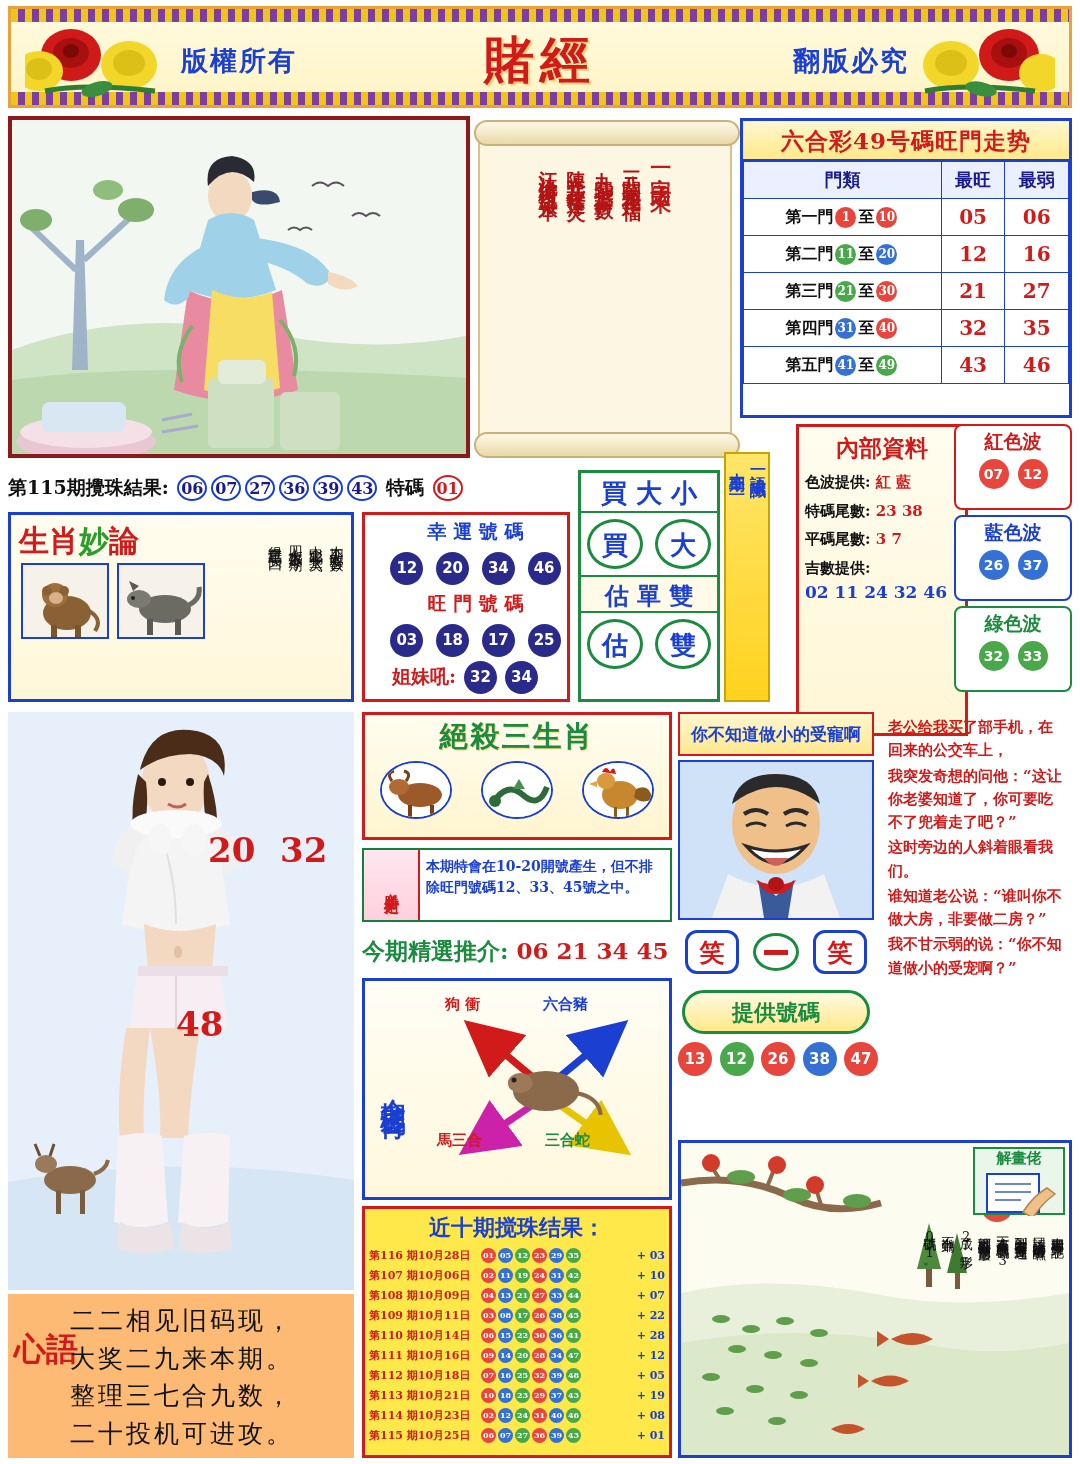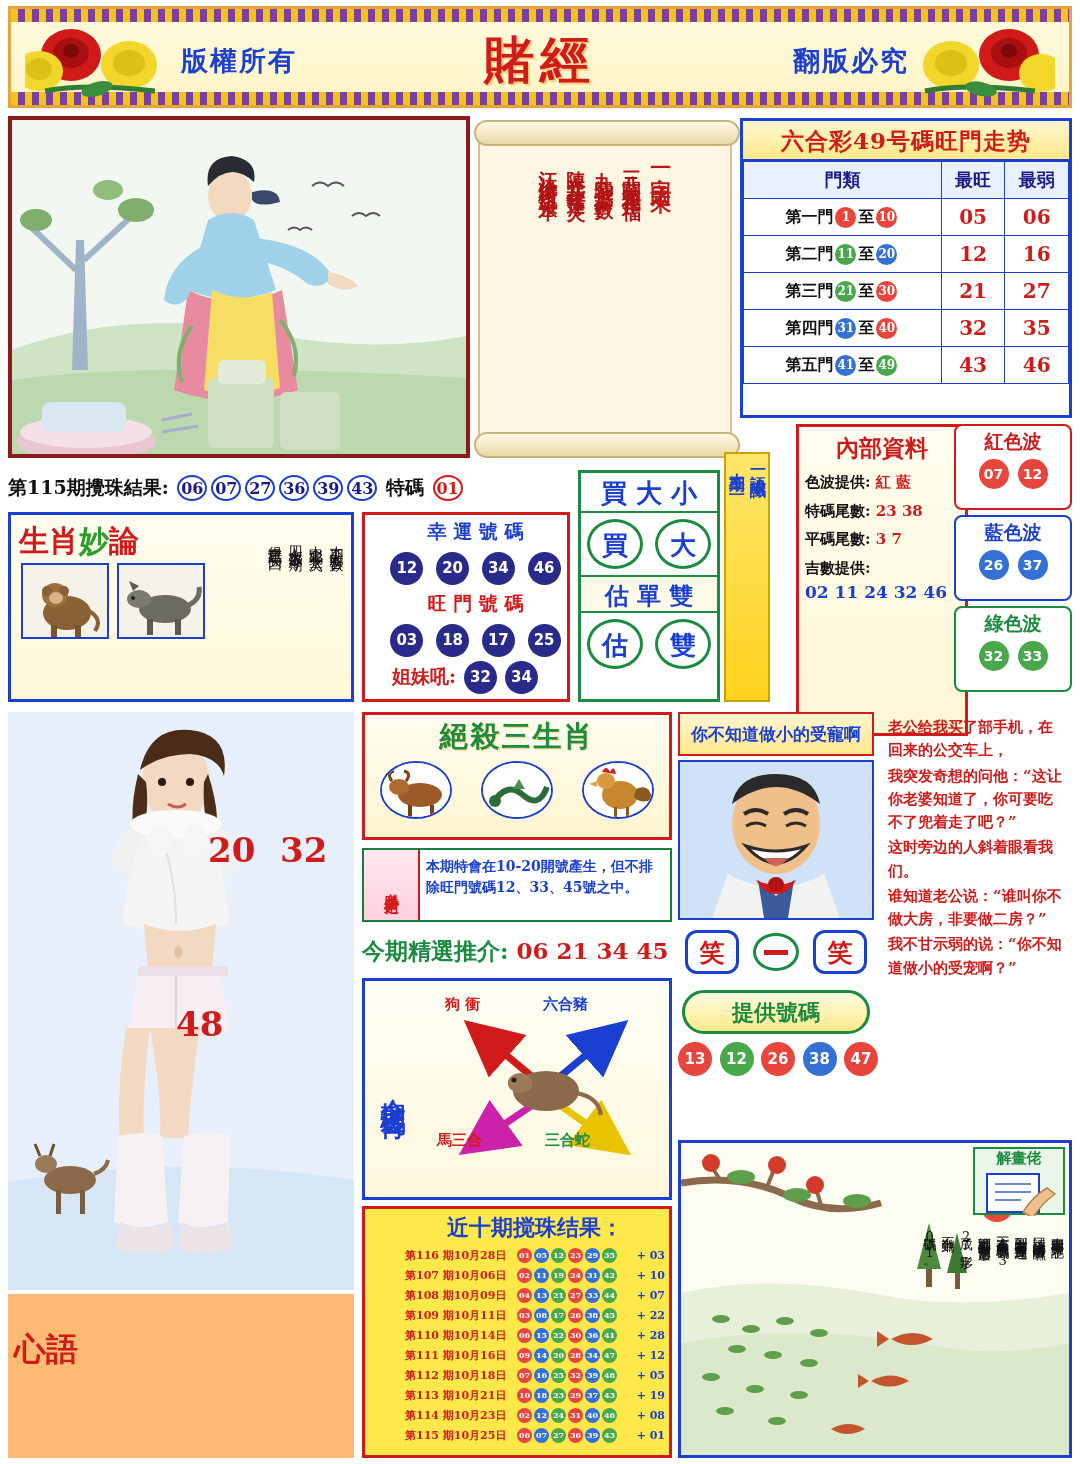--- a/index.html
+++ b/index.html
@@ -275,21 +275,21 @@
   .tc-left .c { writing-mode: vertical-rl; text-orientation: upright;
     font-size: 25px; font-weight: bold; color: #1a3fd1;
     font-family: "DejaVu Serif", serif; letter-spacing: 4px; }
   .tc-diag { flex: 1; position: relative; }
   .tc-lbl { position: absolute; font-size: 15px; font-weight: bold;
     font-family: "DejaVu Serif", serif; }
 
   
   .recent {
     position: absolute; left: 362px; top: 1206px; width: 310px; height: 252px;
-    border: 3px solid #d11a1a; background: #ffe94a; padding-left: 36px;
+    border: 3px solid #d11a1a; background: #ffe94a;
   }
   .rc-t { text-align: center; font-size: 22px; font-weight: bold; color: #1a3fd1;
     font-family: "DejaVu Serif", serif; margin: 4px 0 2px; }
   .rc-row { display: flex; align-items: center; height: 20px; padding: 0 4px;
     font-size: 11px; font-family: "DejaVu Serif", serif; font-weight: bold; }
   .rc-row .lbl { color: #d11a1a; width: 112px; white-space: nowrap; }
   .rc-row .bs { display: flex; gap: 2px; flex: 1; }
   .mini { width: 15px; height: 15px; border-radius: 50%; font-size: 8px;
     line-height: 15px; text-align: center; color: #fff; font-weight: bold; }
   .rc-row .tail { color: #1a3fd1; font-size: 11px; margin-left: 3px; white-space: nowrap; }
@@ -668,20 +668,26 @@
       <rect x="72" y="478" width="5" height="24" fill="#7a5c3e"></rect>
       <path d="M86 462 q12 -4 14 -14" stroke="#8a6a4a" stroke-width="4" fill="none"></path>
     </svg>
     <div class="mnum" style="left:200px;top:118px">20</div>
     <div class="mnum" style="left:272px;top:118px">32</div>
     <div class="mnum" style="left:168px;top:292px">48</div>
   </div>
 
   <div class="xinyu">
     <div class="xy-badge">心語</div>
+    <div class="xy-lines">
+      <div>二二相见旧码现，</div>
+      <div>大奖二九来本期。</div>
+      <div>整理三七合九数，</div>
+      <div>二十投机可进攻。</div>
+    </div>
   </div>
 
   <div class="jue">
     <div class="jue-t">絕殺三生肖</div>
     <div class="jue-c">
       <div class="jue-circ">
         <svg width="72" height="58" viewBox="0 0 72 58">
           <rect width="72" height="58" fill="#fff"></rect>
           <ellipse cx="38" cy="32" rx="22" ry="12" fill="#9c5a2a"></ellipse>
           <ellipse cx="17" cy="24" rx="10" ry="8" fill="#b06a34"></ellipse>

